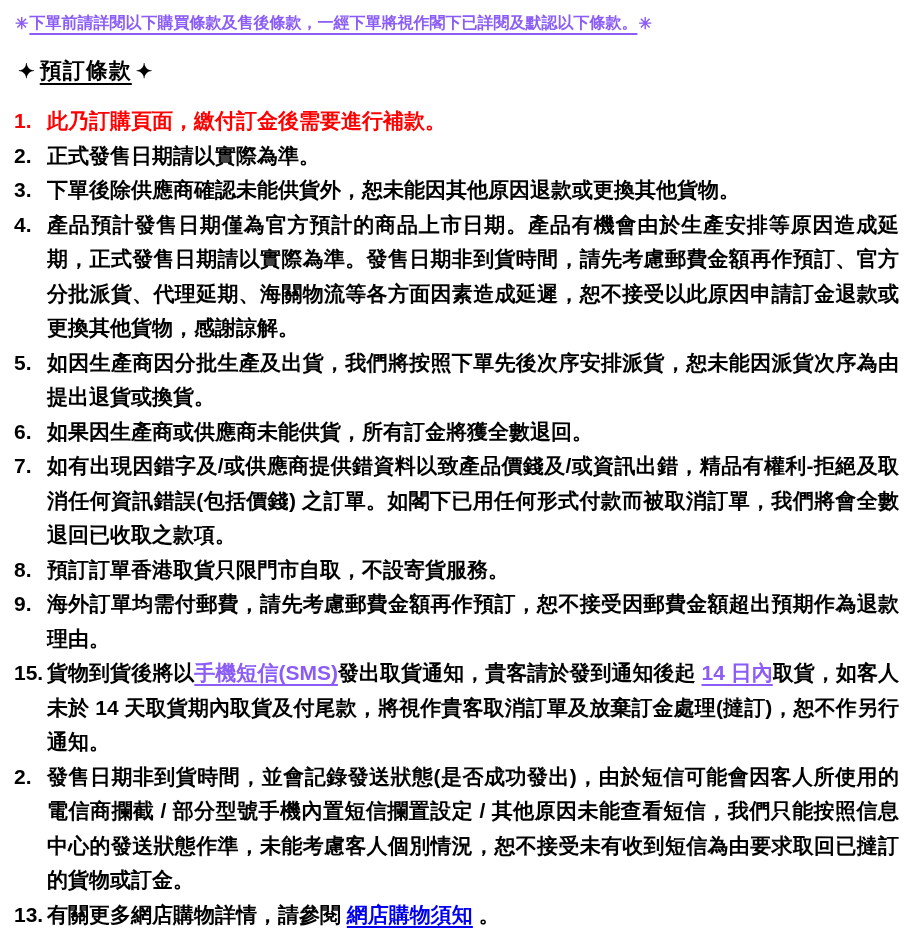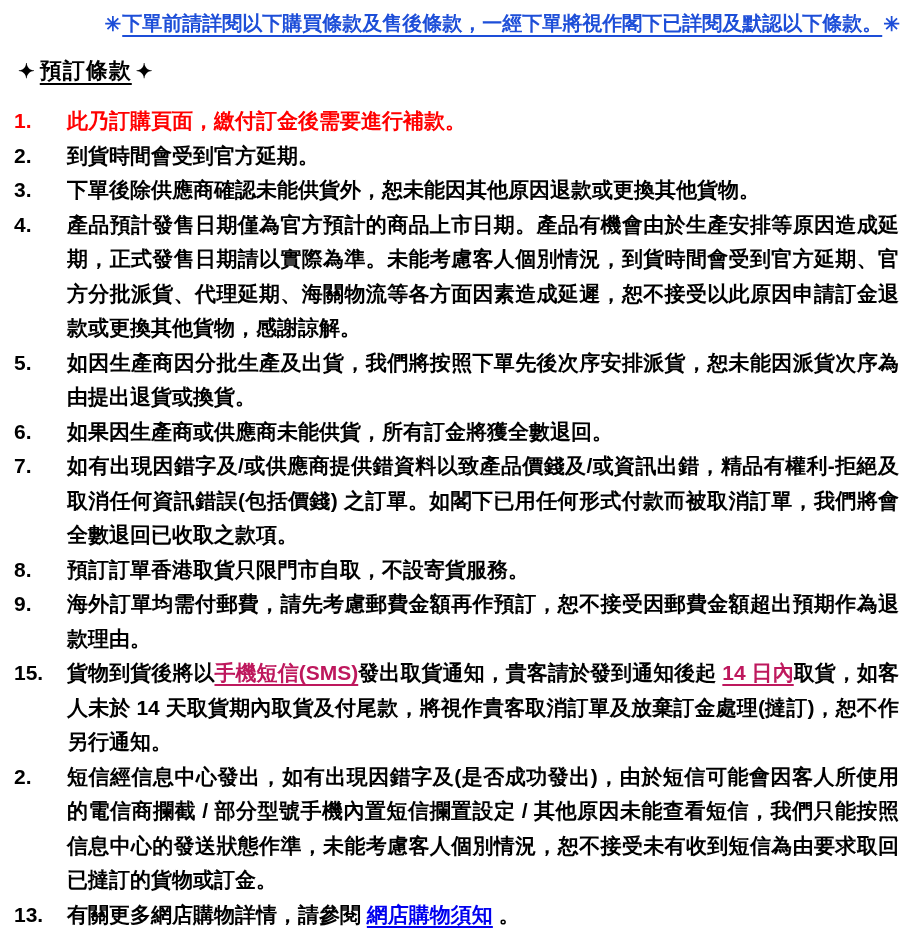--- a/index.html
+++ b/index.html
@@ -14,27 +14,26 @@
     font-family: "Liberation Sans", sans-serif;
     font-weight: 700;
     color: #000000;
   }
   .page {
     padding: 10px 12px 0 14px;
     box-sizing: border-box;
     width: 913px;
   }
   .notice {
-    color: #1d4ed8;
-    font-size: 20px;
+    color: #8b5cf6;
+    font-size: 16px;
     line-height: 26px;
     text-decoration: underline;
     text-decoration-thickness: 2px;
     text-underline-offset: 5px;
-    text-align: right;
   }
   .notice .star {
     display: inline-block;
     transform: translateY(1px);
     margin: 0 1px;
   }
   .section-title {
     margin-top: 22px;
     font-size: 22px;
     line-height: 26px;
@@ -61,25 +60,24 @@
     display: flex;
     align-items: flex-start;
   }
   ol.terms .num {
     flex: 0 0 33px;
     white-space: nowrap;
   }
   ol.terms .txt {
     flex: 1 1 auto;
     text-align: justify;
-    margin-left: 20px;
   }
   .red { color: #ff0000; }
   .red-underline {
-    color: #be185d;
+    color: #8b5cf6;
     text-decoration: underline;
     text-decoration-thickness: 2px;
     text-underline-offset: 4px;
   }
   a.link, a.link:visited {
     color: #0000ee;
     text-decoration: underline;
     text-decoration-thickness: 2px;
     text-underline-offset: 4px;
     cursor: pointer;
@@ -100,29 +98,29 @@
     </div>
   </div>
 
   <ol class="terms">
       <li>
         <span class="num red">1.</span>
         <div class="txt red"><span>此乃訂購頁面，繳付訂金後需要進行補款。</span></div>
       </li>
       <li>
         <span class="num">2.</span>
-        <div class="txt"><span>到貨時間會受到官方延期。</span></div>
+        <div class="txt"><span>正式發售日期請以實際為準。</span></div>
       </li>
       <li>
         <span class="num">3.</span>
         <div class="txt"><span>下單後除供應商確認未能供貨外，恕未能因其他原因退款或更換其他貨物。</span></div>
       </li>
       <li>
         <span class="num">4.</span>
-        <div class="txt"><span>產品預計發售日期僅為官方預計的商品上市日期。產品有機會由於生產安排等原因造成延期，正式發售日期請以實際為準。未能考慮客人個別情況，到貨時間會受到官方延期、官方分批派貨、代理延期、海關物流等各方面因素造成延遲，恕不接受以此原因申請訂金退款或更換其他貨物，感謝諒解。</span></div>
+        <div class="txt"><span>產品預計發售日期僅為官方預計的商品上市日期。產品有機會由於生產安排等原因造成延期，正式發售日期請以實際為準。發售日期非到貨時間，請先考慮郵費金額再作預訂、官方分批派貨、代理延期、海關物流等各方面因素造成延遲，恕不接受以此原因申請訂金退款或更換其他貨物，感謝諒解。</span></div>
       </li>
       <li>
         <span class="num">5.</span>
         <div class="txt"><span>如因生產商因分批生產及出貨，我們將按照下單先後次序安排派貨，恕未能因派貨次序為由提出退貨或換貨。</span></div>
       </li>
       <li>
         <span class="num">6.</span>
         <div class="txt"><span>如果因生產商或供應商未能供貨，所有訂金將獲全數退回。</span></div>
       </li>
       <li>
@@ -136,21 +134,21 @@
       <li>
         <span class="num">9.</span>
         <div class="txt"><span>海外訂單均需付郵費，請先考慮郵費金額再作預訂，恕不接受因郵費金額超出預期作為退款理由。</span></div>
       </li>
       <li>
         <span class="num">15.</span>
         <div class="txt"><span>貨物到貨後將以</span><span class="red-underline">手機短信(SMS)</span><span>發出取貨通知，貴客請於發到通知後起 </span><span class="red-underline">14 日內</span><span>取貨，如客人未於 14 天取貨期內取貨及付尾款，將視作貴客取消訂單及放棄訂金處理(撻訂)，恕不作另行通知。</span></div>
       </li>
       <li>
         <span class="num">2.</span>
-        <div class="txt"><span>短信經信息中心發出，如有出現因錯字及(是否成功發出)，由於短信可能會因客人所使用的電信商攔截 / 部分型號手機內置短信攔置設定 / 其他原因未能查看短信，我們只能按照信息中心的發送狀態作準，未能考慮客人個別情況，恕不接受未有收到短信為由要求取回已撻訂的貨物或訂金。</span></div>
+        <div class="txt"><span>發售日期非到貨時間，並會記錄發送狀態(是否成功發出)，由於短信可能會因客人所使用的電信商攔截 / 部分型號手機內置短信攔置設定 / 其他原因未能查看短信，我們只能按照信息中心的發送狀態作準，未能考慮客人個別情況，恕不接受未有收到短信為由要求取回已撻訂的貨物或訂金。</span></div>
       </li>
       <li>
         <span class="num">13.</span>
         <div class="txt"><span>有關更多網店購物詳情，請參閱 </span><a class="link" href="#">網店購物須知</a><span> 。</span></div>
       </li>
     </ol>
 
 </div>
 
 </body></html>

